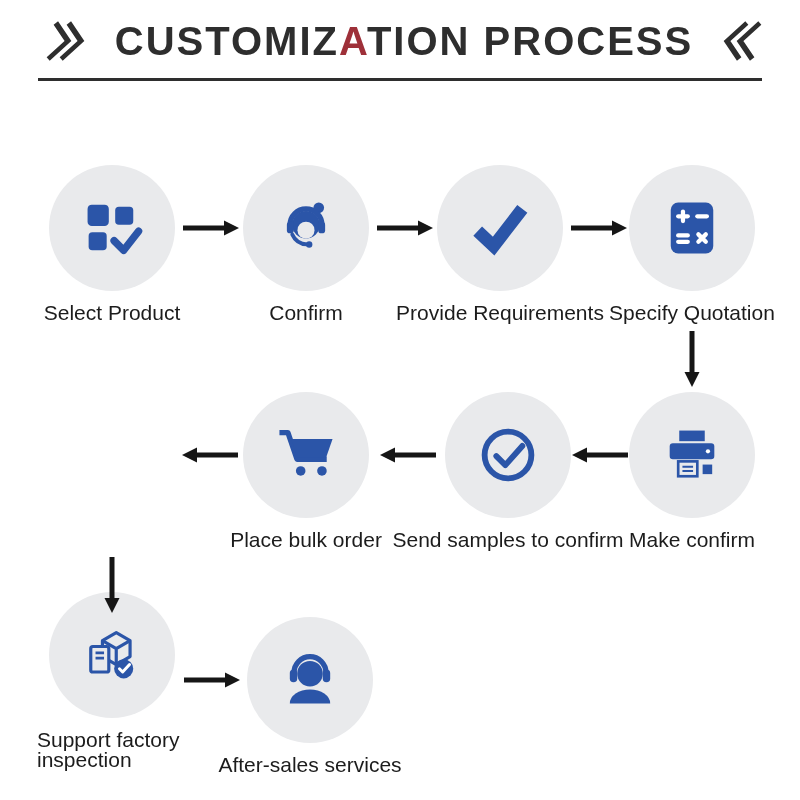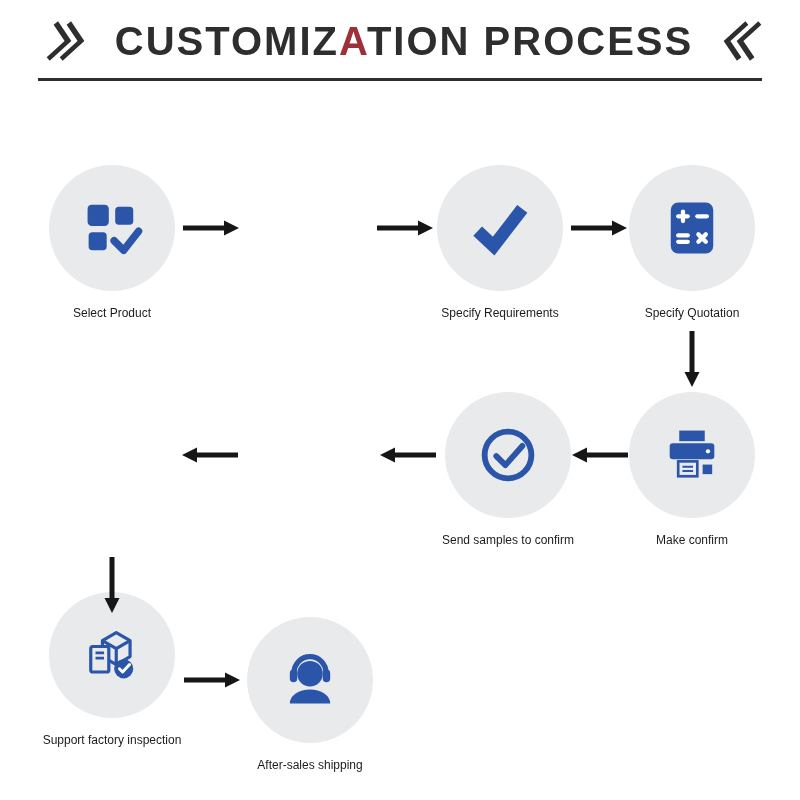--- a/index.html
+++ b/index.html
@@ -21,21 +21,21 @@
   .title .accent{color:var(--accent-letter)}
   .mark{transform:skewX(-12deg)}
   .mark path{stroke:var(--title-text);stroke-width:5;fill:none}
   .rule{position:absolute;left:38px;right:38px;top:78px;height:3px;background:var(--title-text)}
 
   
   .node{position:absolute;width:126px}
   .circle{width:126px;height:126px;border-radius:50%;background:var(--circle-bg);
           display:flex;align-items:center;justify-content:center}
   .label{position:absolute;top:138px;left:50%;transform:translateX(-50%);
-         white-space:nowrap;font-size:12px;line-height:20px;color:var(--label-text);text-align:center}
+         white-space:nowrap;font-size:21px;line-height:20px;color:var(--label-text);}
   .label--wrap{white-space:normal;width:150px}
 
   
   .fl{fill:var(--accent)}
   .st{stroke:var(--accent);fill:none}
   .bg{fill:var(--circle-bg)}
 
   
   .arrow{position:absolute}
   .arrow line{stroke:var(--arrow);stroke-width:5}
@@ -66,28 +66,43 @@
       <svg width="68" height="68" viewBox="0 0 64 64">
         <rect x="9" y="10" width="20" height="20" rx="4" class="fl"></rect>
         <rect x="35" y="12" width="17" height="17" rx="3.5" class="fl"></rect>
         <rect x="10" y="36" width="17" height="17" rx="3.5" class="fl"></rect>
         <path d="M34 44 l9 9 l14 -18" class="st" stroke-width="7" stroke-linecap="round" stroke-linejoin="round"></path>
       </svg>
     </div>
     <div class="label">Select Product</div>
   </div>
 
+  <div class="node" style="left:243px;top:165px">
+    <div class="circle">
+      <svg width="68" height="68" viewBox="0 0 64 64">
+        <circle cx="44" cy="13" r="5" class="fl"></circle>
+        <circle cx="32" cy="29" r="13" class="fl"></circle>
+        <circle cx="32" cy="34" r="8" class="bg"></circle>
+        <path d="M17 29 a15 15 0 0 1 30 0" class="st" stroke-width="5"></path>
+        <rect x="14" y="26" width="6.5" height="11" rx="3" class="fl"></rect>
+        <rect x="43.5" y="26" width="6.5" height="11" rx="3" class="fl"></rect>
+        <path d="M19 38 q4 9 14 9.5" class="st" stroke-width="3.5" stroke-linecap="round"></path>
+        <circle cx="35" cy="47.5" r="3" class="fl"></circle>
+      </svg>
+    </div>
+    <div class="label">Confirm</div>
+  </div>
 
   <div class="node" style="left:437px;top:165px">
     <div class="circle">
       <svg width="68" height="68" viewBox="0 0 64 64">
         <path d="M11 35 L26 49 L53 14" class="st" stroke-width="12"></path>
       </svg>
     </div>
-    <div class="label">Specify Requirements</div>
+    <div class="label">Provide Requirements</div>
   </div>
 
   <div class="node" style="left:629px;top:165px">
     <div class="circle">
       <svg width="68" height="68" viewBox="0 0 64 64">
         <rect x="12" y="8" width="40" height="48" rx="7" class="fl"></rect>
         <g stroke="#ffffff" stroke-width="4" stroke-linecap="round" fill="none">
           <path d="M19 21 h9"></path>
             <path d="M23.5 16.5 v9"></path>
           <path d="M37 21 h9"></path>
@@ -118,20 +133,31 @@
   <div class="node" style="left:445px;top:392px">
     <div class="circle">
       <svg width="68" height="68" viewBox="0 0 64 64">
         <circle cx="32" cy="32" r="22" class="st" stroke-width="5.5"></circle>
         <path d="M21 33 l8.5 8.5 l16 -18" class="st" stroke-width="5.5" stroke-linecap="round" stroke-linejoin="round"></path>
       </svg>
     </div>
     <div class="label">Send samples to confirm</div>
   </div>
 
+  <div class="node" style="left:243px;top:392px">
+    <div class="circle">
+      <svg width="68" height="68" viewBox="0 0 64 64">
+        <path d="M7 11 h8 l8.5 25 h28" class="st" stroke-width="5" stroke-linejoin="round"></path>
+        <polygon points="18,17 57,17 51,34 24,34" class="fl"></polygon>
+        <circle cx="27" cy="47" r="4.5" class="fl"></circle>
+        <circle cx="47" cy="47" r="4.5" class="fl"></circle>
+      </svg>
+    </div>
+    <div class="label">Place bulk order</div>
+  </div>
 
 
   <div class="node" style="left:49px;top:592px">
     <div class="circle">
       <svg width="68" height="68" viewBox="0 0 64 64">
         <path d="M36 11 l13 7.5 v15 l-13 7.5 l-13 -7.5 v-15 z" class="st" stroke-width="3" stroke-linejoin="round"></path>
         <path d="M23 18.5 l13 7.5 l13 -7.5 M36 26 v15" class="st" stroke-width="3" stroke-linejoin="round"></path>
         <rect x="12" y="24" width="17" height="24" rx="2" class="st bg" stroke-width="3"></rect>
         <path d="M16.5 30 h8 M16.5 35 h8" class="st" stroke-width="2.5"></path>
         <circle cx="43" cy="45" r="9" class="fl"></circle>
@@ -144,21 +170,21 @@
   <div class="node" style="left:247px;top:617px">
     <div class="circle">
       <svg width="68" height="68" viewBox="0 0 64 64">
         <circle cx="32" cy="26" r="12" class="fl"></circle>
         <path d="M13 54 a19 13 0 0 1 38 0 z" class="fl"></path>
         <path d="M17 25 a15 15 0 0 1 30 0" class="st" stroke-width="5"></path>
         <rect x="13" y="22" width="7" height="12" rx="3.5" class="fl"></rect>
         <rect x="44" y="22" width="7" height="12" rx="3.5" class="fl"></rect>
       </svg>
     </div>
-    <div class="label">After-sales shipping</div>
+    <div class="label">After-sales services</div>
   </div>
 
   <svg class="arrow" style="left:183px;top:219px" width="56" height="18" viewBox="0 0 56 18">
       <line x1="0" y1="9" x2="43" y2="9"></line>
       <polygon points="41,1.5 56,9 41,16.5"></polygon>
     </svg>
   <svg class="arrow" style="left:377px;top:219px" width="56" height="18" viewBox="0 0 56 18">
       <line x1="0" y1="9" x2="43" y2="9"></line>
       <polygon points="41,1.5 56,9 41,16.5"></polygon>
     </svg>

